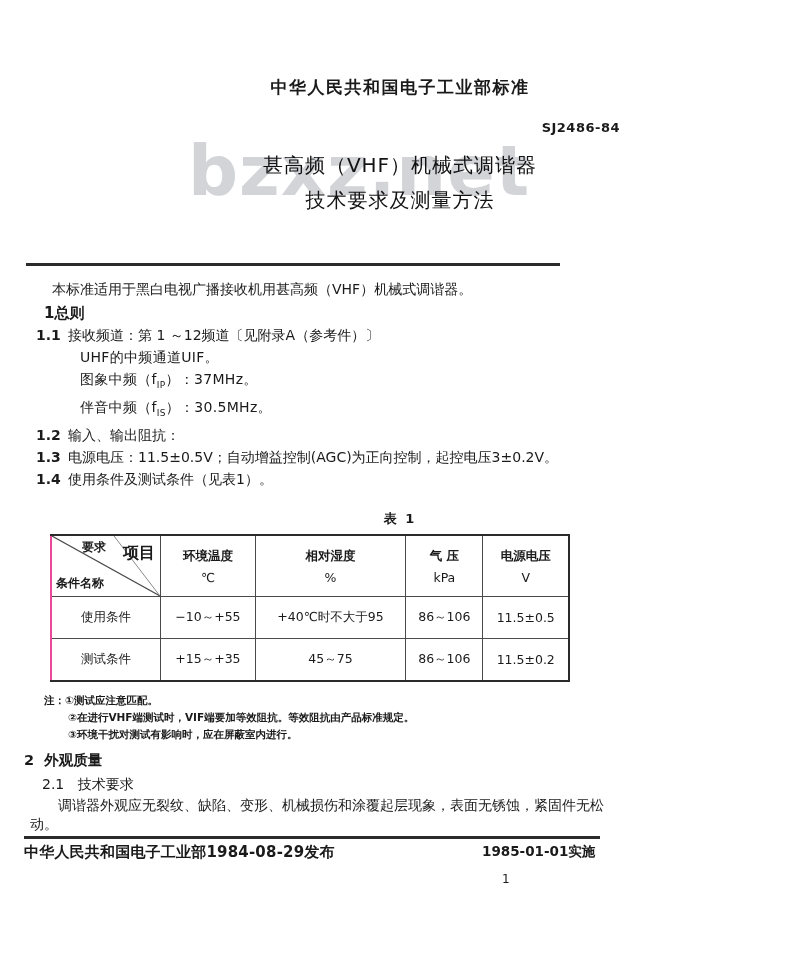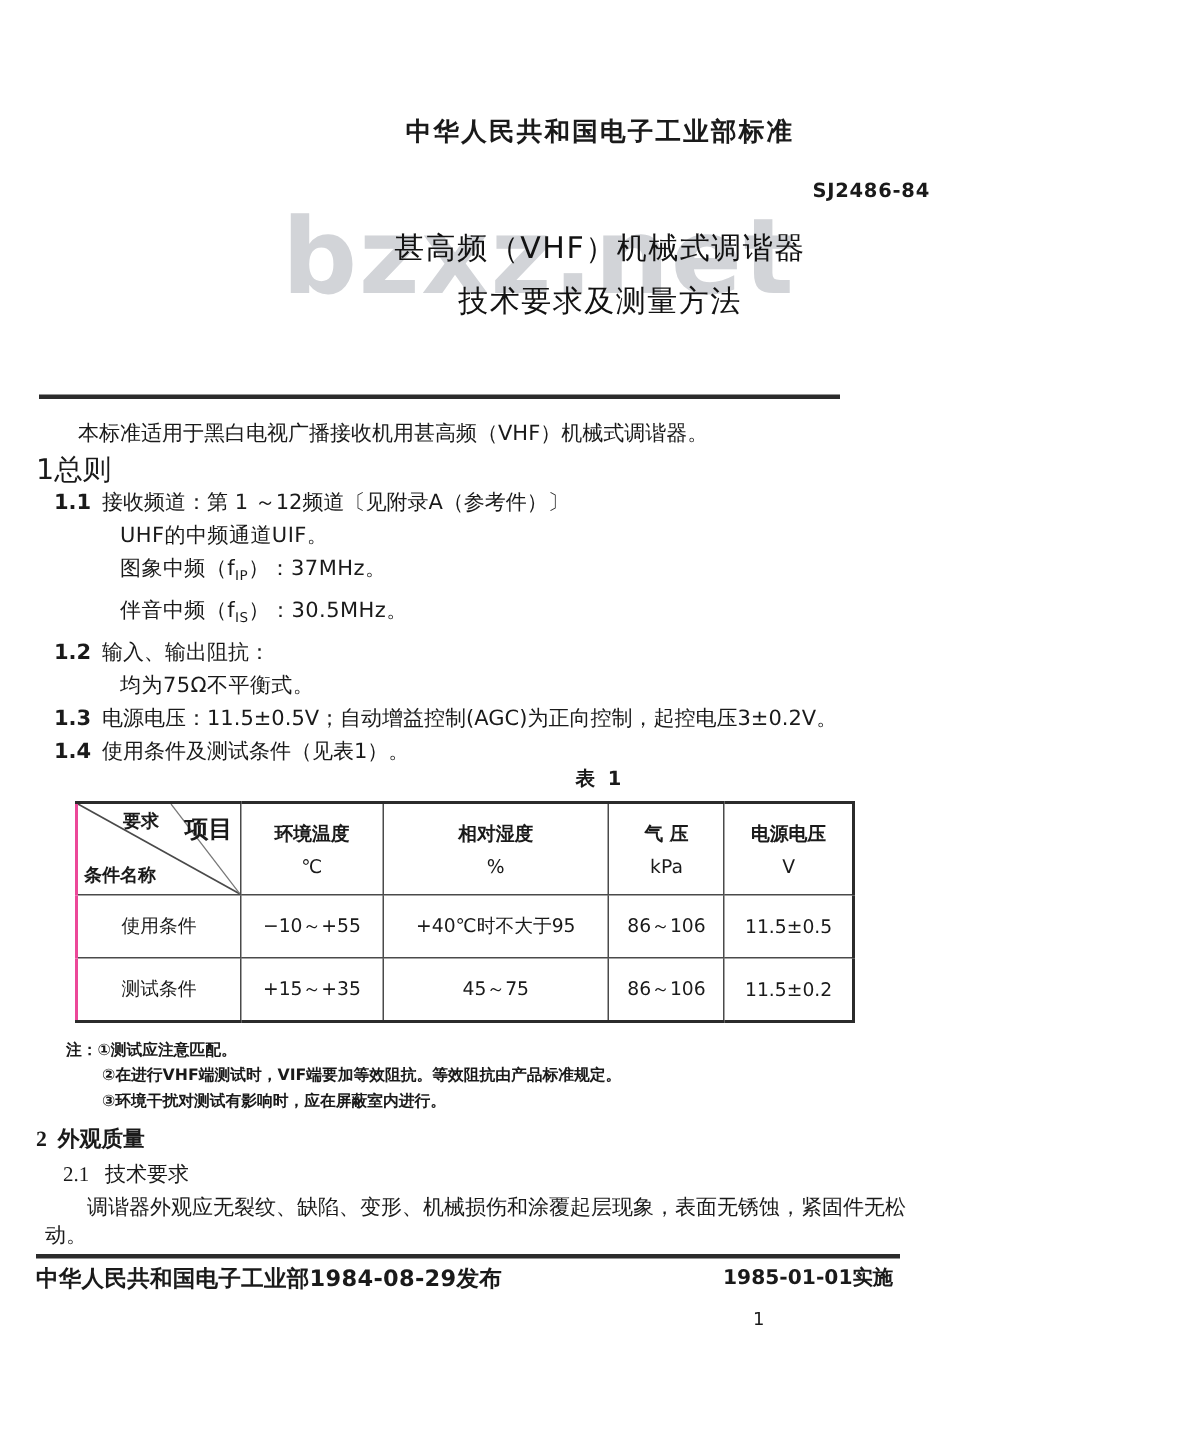--- a/index.html
+++ b/index.html
@@ -101,23 +101,24 @@
     font-size: 14px;
     line-height: 22px;
   }
   .scope {
     text-indent: 28px;
     font-size: 14px;
     line-height: 22px;
     margin-bottom: 2px;
   }
   .clause-h {
-    font-weight: normal;
-    font-size: 19px;
-    line-height: 22px;
+    font-weight: bold;
+    font-size: 15px;
+    line-height: 22px;
+    margin-left: 20px;
   }
   .clause {
     font-size: 14px;
     line-height: 22px;
     display: flex;
     align-items: baseline;
   }
   .clause .num {
     font-weight: bold;
     width: 44px;
@@ -213,21 +214,20 @@
   }
   .notes .n1 { padding-left: 0; }
   .notes .nx { padding-left: 24px; }
 
   
   .sec2 {
     position: absolute;
     left: 24px;
     top: 748px;
     width: 580px;
-    font-family: Liberation Serif, serif;
   }
   .sec2-h {
     font-weight: bold;
     font-size: 14.5px;
     line-height: 24px;
   }
   .sec2-sub {
     font-size: 14px;
     line-height: 24px;
     padding-left: 18px;
@@ -291,21 +291,20 @@
         <span class="txt">接收频道：第 1 ～12频道〔见附录A（参考件）〕</span>
       </div>
       <div class="sub-line mono-ish">UHF的中频通道UIF。</div>
       <div class="sub-line mono-ish"><span>图象中频（f</span><sub>IP</sub><span>）：37MHz。</span></div>
       <div class="sub-line mono-ish"><span>伴音中频（f</span><sub>IS</sub><span>）：30.5MHz。</span></div>
 
       <div class="clause">
         <span class="num">1.2</span>
         <span class="txt">输入、输出阻抗：</span>
       </div>
-      <div class="sub-line mono-ish">均为75Ω不平衡式。</div>
 
       <div class="clause">
         <span class="num">1.3</span>
         <span class="txt">电源电压：11.5±0.5V；自动增益控制(AGC)为正向控制，起控电压3±0.2V。</span>
       </div>
 
       <div class="clause">
         <span class="num">1.4</span>
         <span class="txt">使用条件及测试条件（见表1）。</span>
       </div>

